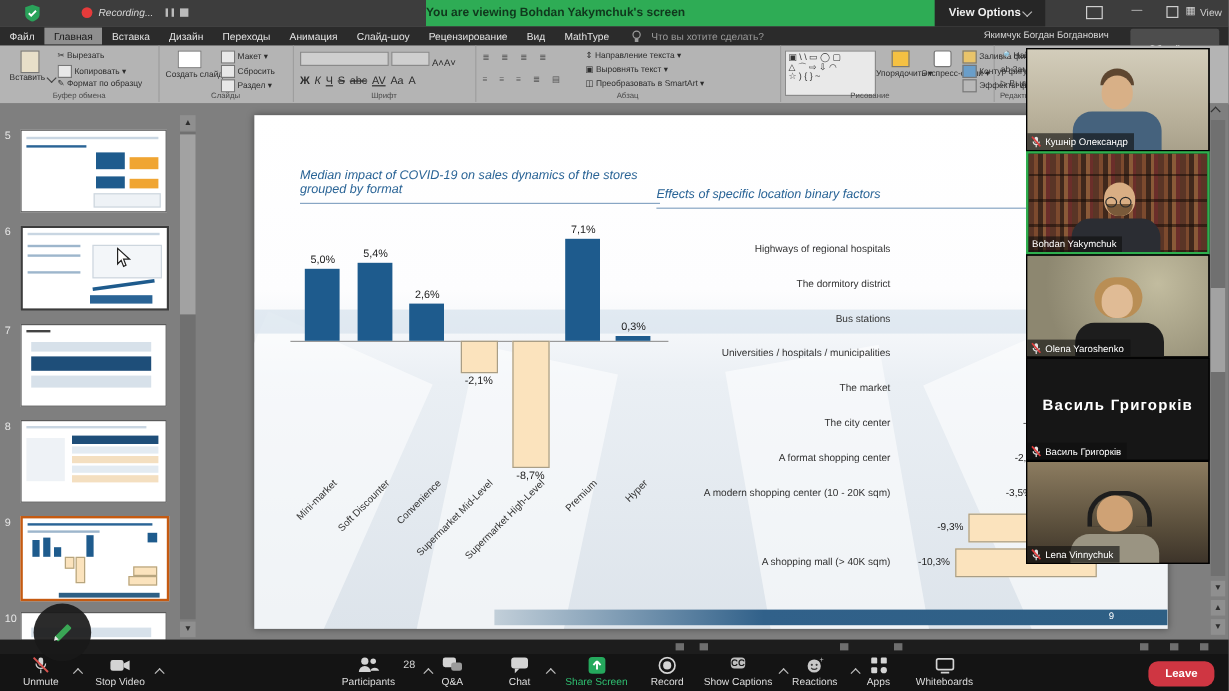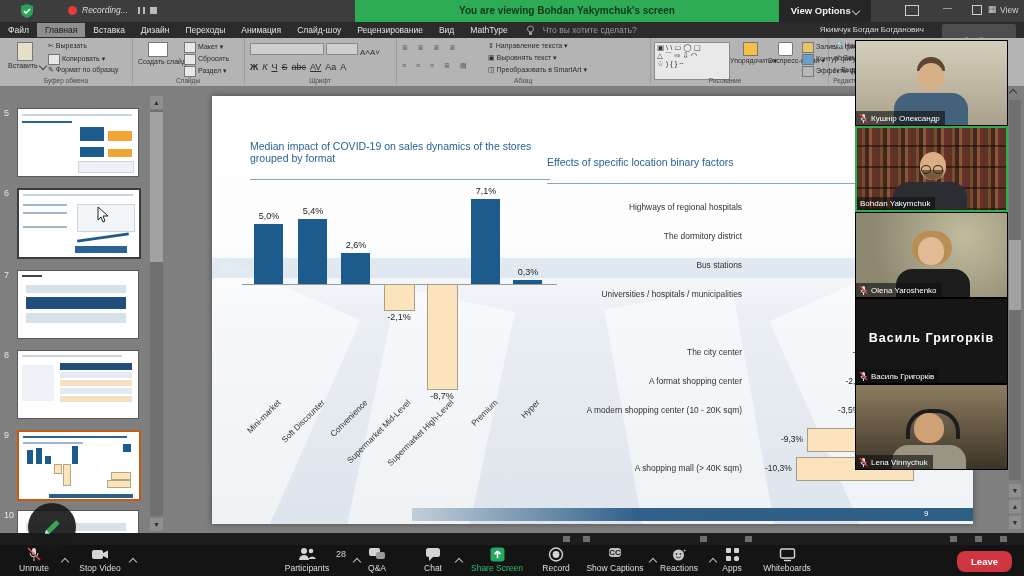--- a/index.html
+++ b/index.html
@@ -2,21 +2,21 @@
 <html><head>
 <meta charset="utf-8">
 <style>
   html,body{margin:0;padding:0;background:#555;}
   #app{position:relative;width:1024px;height:576px;overflow:hidden;
        font-family:"Liberation Sans",sans-serif;background:#7f7f7f;}
   .abs{position:absolute;}
   
   #topbar{left:0;top:0;width:1024px;height:22px;background:#3d3d3d;}
   #banner{left:355px;top:0;width:424px;height:22px;background:#2eac55;color:#10381d;
-          font-size:10px;font-weight:bold;text-align:center;line-height:22px;}
+          font-size:10px;font-weight:bold;line-height:22px;}
   #viewopts{left:779px;top:0;width:92px;height:22px;background:#262626;color:#f0f0f0;
           font-size:9.5px;font-weight:bold;text-align:center;line-height:22px;}
   .car{display:inline-block;width:5px;height:5px;border-right:1.5px solid #bbb;border-bottom:1.5px solid #bbb;transform:rotate(45deg);vertical-align:middle;}
   .carup{transform:rotate(-135deg);}
   
   #menubar{left:0;top:22px;width:1024px;height:16px;background:#2b2b2b;display:flex;align-items:center;}
   .tab{color:#e3e3e3;font-size:8.5px;padding:2px 8px;white-space:nowrap;}
   .tab.active{background:#8f8f8f;color:#161616;}
   #srch{color:#9a9a9a;font-size:8.5px;margin-left:8px;white-space:nowrap;}
   #acct{position:absolute;right:100px;top:3px;color:#d6d6d6;font-size:8px;}
@@ -41,21 +41,21 @@
   .sbar{left:150px;width:13px;background:#707070;position:absolute;}
   .sbtn{position:absolute;left:150px;width:13px;height:13px;background:#8f8f8f;color:#2e2e2e;font-size:7px;text-align:center;line-height:13px;}
   
   #slide{left:212px;top:96px;width:761px;height:428px;background:
      linear-gradient(180deg,#ffffff 0%,#fdfdfe 34%,#eaeff4 52%,#dde4eb 100%);
      overflow:hidden;box-shadow:0 0 6px rgba(0,0,0,.4);}
   .wedge{position:absolute;background:rgba(255,255,255,.55);}
   #stripe{position:absolute;left:0;top:162px;width:761px;height:20px;background:rgba(205,220,233,.55);}
   #stitle{position:absolute;left:38px;top:16px;font-size:15.5px;color:#17406b;}
   #stitle b{font-weight:bold;}
-  .heading{position:absolute;font-size:10.5px;color:#2a6496;border-bottom:1px solid #88a6c4;padding-bottom:15px;}
+  .heading{position:absolute;font-size:10.5px;color:#2a6496;border-bottom:1px solid #88a6c4;padding-bottom:5px;font-style:italic;}
   #botbar{position:absolute;left:200px;top:412px;width:561px;height:13px;
      background:linear-gradient(90deg,#c2cfd9 0%,#31618a 40%,#2e5f84 100%);}
   #pgnum{position:absolute;left:712px;top:413px;color:#fff;font-size:8px;}
   .colbar{position:absolute;width:29px;}
   .cpos{background:#1e5b8d;}
   .cneg{background:#fbe3bd;border:1px solid #a99e86;}
   .vlab{position:absolute;width:46px;text-align:center;font-size:9px;color:#222;}
   .cat{position:absolute;width:130px;text-align:right;font-size:8.3px;color:#333;
        transform:rotate(-45deg);transform-origin:100% 50%;white-space:nowrap;}
   .baseln{position:absolute;height:1px;background:#9a9a9a;}
@@ -318,20 +318,21 @@
         <div class="colbar cpos" style="left: 259px; top: 102.8px; height: 85.2px;"></div>
         <div class="vlab" style="left: 251px; top: 89.8px;">7,1%</div>
         <div class="cat" style="left: 153.5px; top: 300px;">Premium</div>
         <div class="colbar cpos" style="left: 301px; top: 184.4px; height: 3.6px;"></div>
         <div class="vlab" style="left: 293px; top: 171.4px;">0,3%</div>
         <div class="cat" style="left: 195.5px; top: 300px;">Hyper</div>
         <div class="rowlab" style="left: 180px; top: 106px;">Highways of regional hospitals</div>
         <div class="rowlab" style="left: 180px; top: 135px;">The dormitory district</div>
         <div class="rowlab" style="left: 180px; top: 164px;">Bus stations</div>
         <div class="rowlab" style="left: 180px; top: 193px;">Universities / hospitals / municipalities</div>
+        <div class="rowlab" style="left: 180px; top: 222px;">The market</div>
         <div class="rowlab" style="left: 180px; top: 251px;">The city center</div>
         <div class="hbar" style="left: 677.4px; top: 245px; width: 22.6px;"></div>
         <div class="hval" style="left: 600px; top: 251px; width: 48px;">-2</div>
         <div class="rowlab" style="left: 180px; top: 280px;">A format shopping center</div>
         <div class="hbar" style="left: 667.23px; top: 274px; width: 32.77px;"></div>
         <div class="hval" style="left: 600px; top: 280px; width: 48px;">-2,9</div>
         <div class="rowlab" style="left: 180px; top: 309px;">A modern shopping center (10 - 20K sqm)</div>
         <div class="hbar" style="left: 660.45px; top: 303px; width: 39.55px;"></div>
         <div class="hval" style="left: 600px; top: 309px; width: 48px;">-3,5%</div>
         <div class="hbar" style="left: 594.91px; top: 332px; width: 105.09px;"></div>

